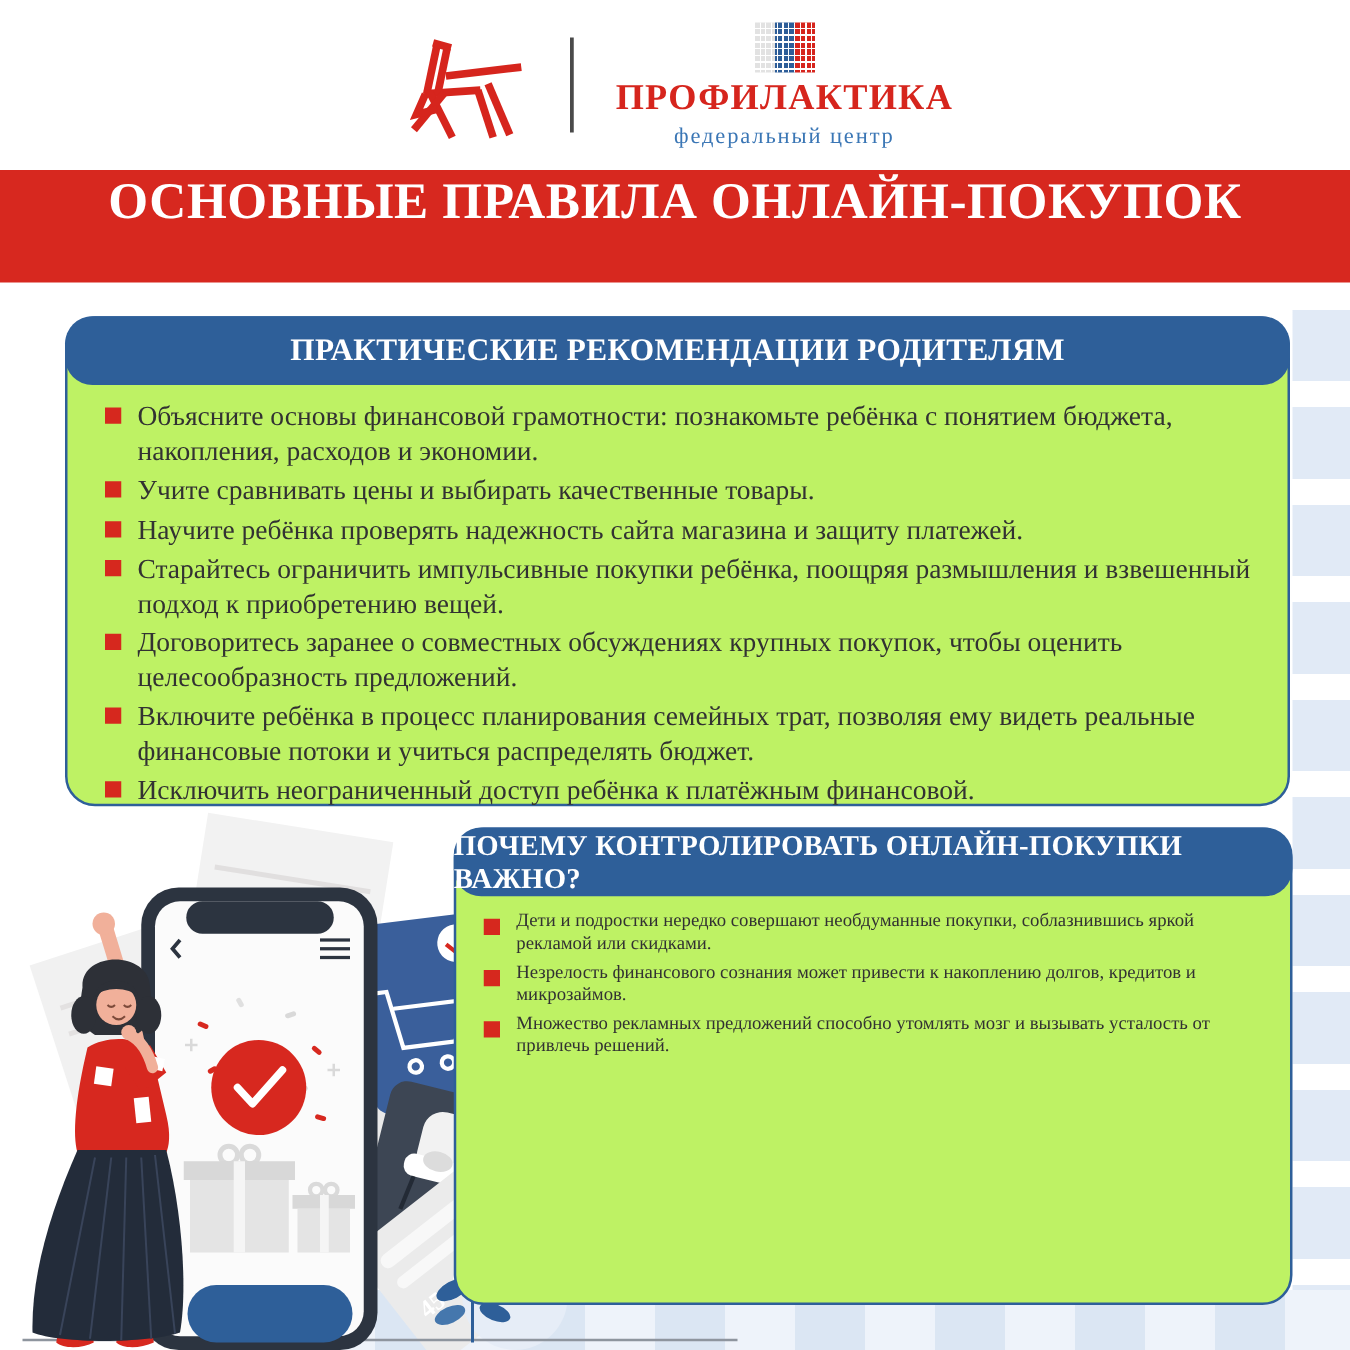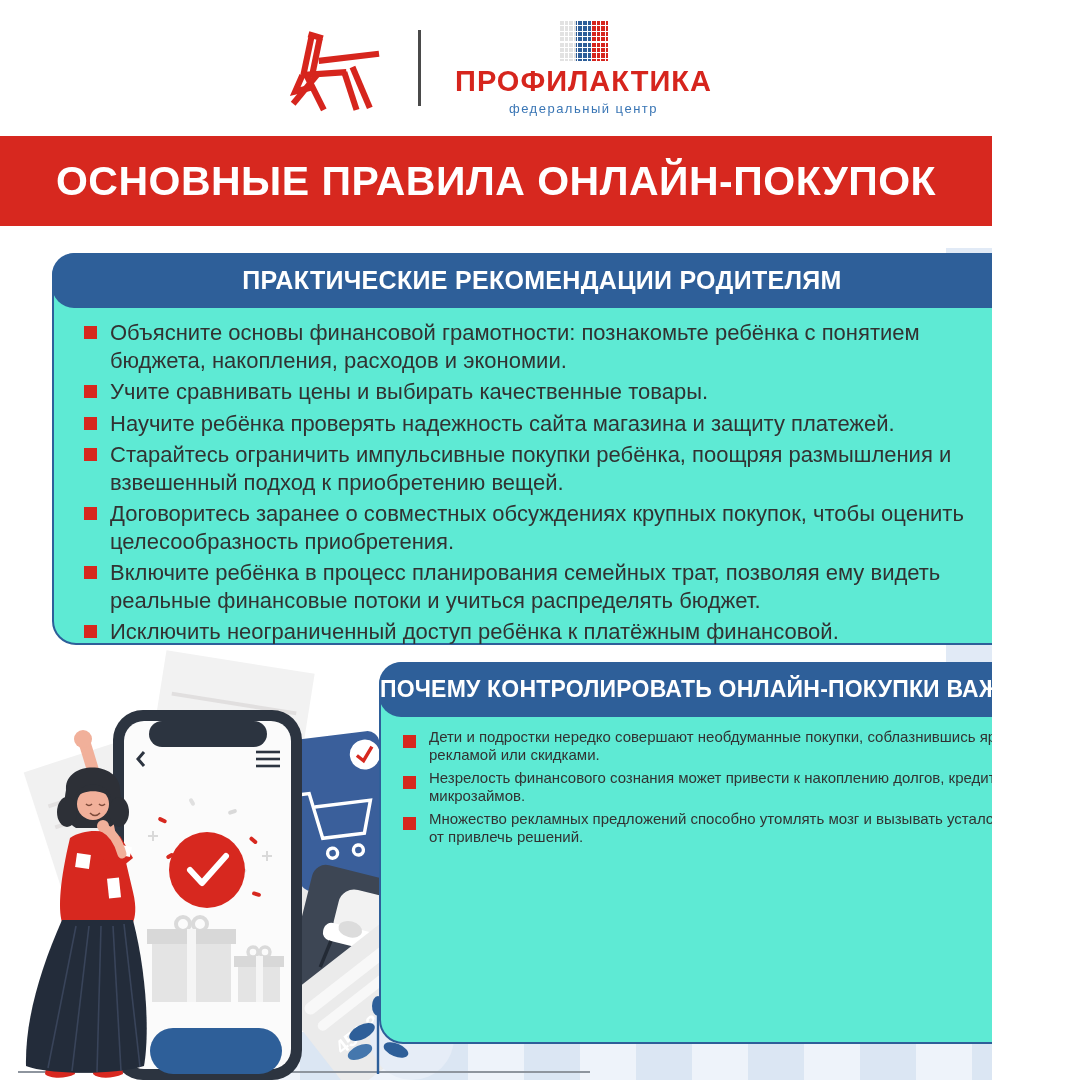--- a/index.html
+++ b/index.html
@@ -1,51 +1,51 @@
 <!DOCTYPE html>
 <html><head>
 <meta charset="utf-8">
 <style>
   html,body{margin:0;padding:0;background:#fff;}
-  .poster{position:relative;width:992px;height:1080px;background:#ffffff;overflow:hidden;
-          font-family:Liberation Sans, sans-serif;color:#323232;}
+  .poster{position:relative;width:1080px;height:1080px;background:#ffffff;overflow:hidden;
+          font-family:Liberation Serif, serif;color:#323232;}
 
   
   .bg-right-blocks{position:absolute;top:248px;right:0;width:46px;height:784px;z-index:0;
     background:repeating-linear-gradient(180deg,#e1eaf6 0 57px,#ffffff 57px 78px);}
   .bg-bottom-stripes{position:absolute;left:188px;right:0;top:1032px;bottom:0;z-index:0;
     background:repeating-linear-gradient(90deg,#dbe6f3 0 56px,#eef3fa 56px 112px);}
 
   
   .top-header{position:absolute;top:0;left:0;right:0;height:136px;display:flex;
     align-items:center;justify-content:center;gap:34px;z-index:2;background:#fff;}
   .divider{width:3px;height:76px;background:#4a4a4a;}
   .brand{display:flex;flex-direction:column;align-items:center;}
   .mosaic{width:48px;height:40px;margin-bottom:4px;
     background-image:
       repeating-linear-gradient(to right,transparent 0 3.6px,#ffffff 3.6px 4.6px),
       repeating-linear-gradient(to bottom,transparent 0 4.2px,#ffffff 4.2px 5.4px),
       linear-gradient(to right,#e2e2e2 0 33%,#2d5d98 33% 66%,#d6251d 66% 100%);}
   .brand-name{font-size:29px;font-weight:800;color:#d6251d;letter-spacing:1px;}
-  .brand-sub{font-size:13px;color:#3a76b5;letter-spacing:1.5px;margin-top:3px;}
+  .brand-sub{font-size:18px;color:#3a76b5;letter-spacing:1.5px;margin-top:3px;}
 
   
   .banner{position:absolute;top:136px;left:0;right:0;height:90px;background:#d7281f;
-    display:flex;align-items:center;justify-content:center;z-index:2;}
+    display:flex;align-items:flex-start;justify-content:center;z-index:2;}
   .banner h1{margin:0;color:#ffffff;font-size:41px;font-weight:800;letter-spacing:.5px;}
 
   
-  .card{position:absolute;background:#5eead4;border:2px solid #2e5f99;border-radius:24px;z-index:3;}
+  .card{position:absolute;background:#bef264;border:2px solid #2e5f99;border-radius:24px;z-index:3;}
   .card-head{position:absolute;top:-2px;left:-2px;right:-2px;height:55px;background:#2e5f99;
     border-radius:22px;display:flex;align-items:center;justify-content:center;}
   .card-head span{color:#fff;font-weight:800;}
   .card1{left:52px;top:253px;width:976px;height:388px;}
   .card1 .card-head span{font-size:25px;letter-spacing:.3px;}
   .card1 .card-body{padding:64px 28px 8px 30px;}
-  .card2{left:363px;top:662px;width:667px;height:378px;margin-left:16px;}
+  .card2{left:363px;top:662px;width:667px;height:378px;}
   .card2 .card-head span{font-size:23px;letter-spacing:.2px;}
   .card2 .card-body{padding:64px 20px 8px 22px;}
   .card-body{display:flex;flex-direction:column;gap:4px;}
   .bullet{display:flex;gap:13px;}
   .bullet .sq{flex:0 0 13px;width:13px;height:13px;background:#d6281e;margin-top:7px;}
   .card1 .bullet p{margin:0;font-size:22px;line-height:1.25;}
   .card2 .bullet p{margin:0;font-size:15px;line-height:1.23;}
 
   
   .illus{position:absolute;left:0;top:640px;width:600px;height:440px;z-index:1;}
@@ -99,21 +99,21 @@
       <div class="bullet">
           <span class="sq"></span>
           <p>Научите ребёнка проверять надежность сайта магазина и защиту платежей.</p>
         </div>
       <div class="bullet">
           <span class="sq"></span>
           <p>Старайтесь ограничить импульсивные покупки ребёнка, поощряя размышления и взвешенный подход к приобретению вещей.</p>
         </div>
       <div class="bullet">
           <span class="sq"></span>
-          <p>Договоритесь заранее о совместных обсуждениях крупных покупок, чтобы оценить целесообразность приобретения.</p>
+          <p>Договоритесь заранее о совместных обсуждениях крупных покупок, чтобы оценить целесообразность предложений.</p>
         </div>
       <div class="bullet">
           <span class="sq"></span>
           <p>Включите ребёнка в процесс планирования семейных трат, позволяя ему видеть реальные финансовые потоки и учиться распределять бюджет.</p>
         </div>
       <div class="bullet">
           <span class="sq"></span>
           <p>Исключить неограниченный доступ ребёнка к платёжным финансовой.</p>
         </div>
     </div>

